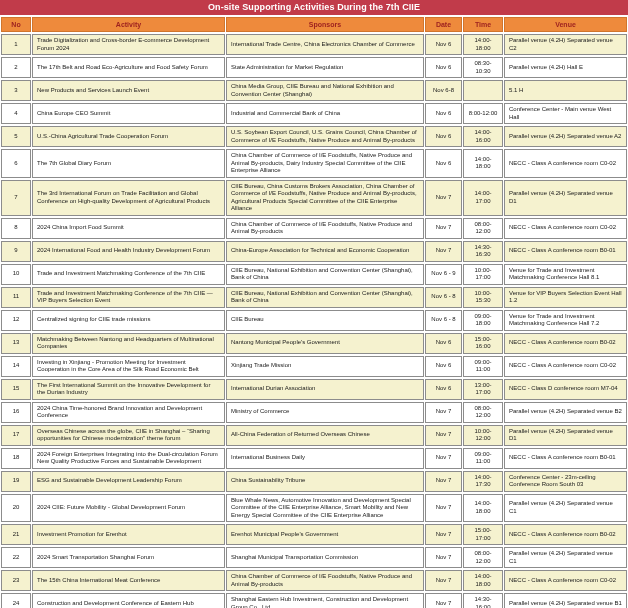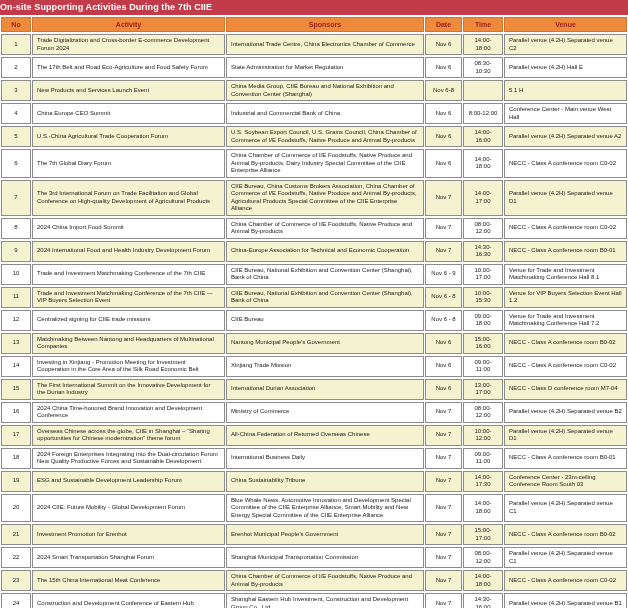--- a/index.html
+++ b/index.html
@@ -15,20 +15,21 @@
     background: #ffffff;
   }
   .title-bar {
     width: 628px;
     height: 15px;
     line-height: 15px;
     background: #c13b4a;
     color: #ffffff;
     font-size: 9px;
     font-weight: bold;
+    text-align: center;
     letter-spacing: 0.1px;
   }
   table.schedule {
     width: 628px;
     border-collapse: separate;
     border-spacing: 1px 2px;
     table-layout: fixed;
     margin-top: 0px;
   }
   table.schedule th {

